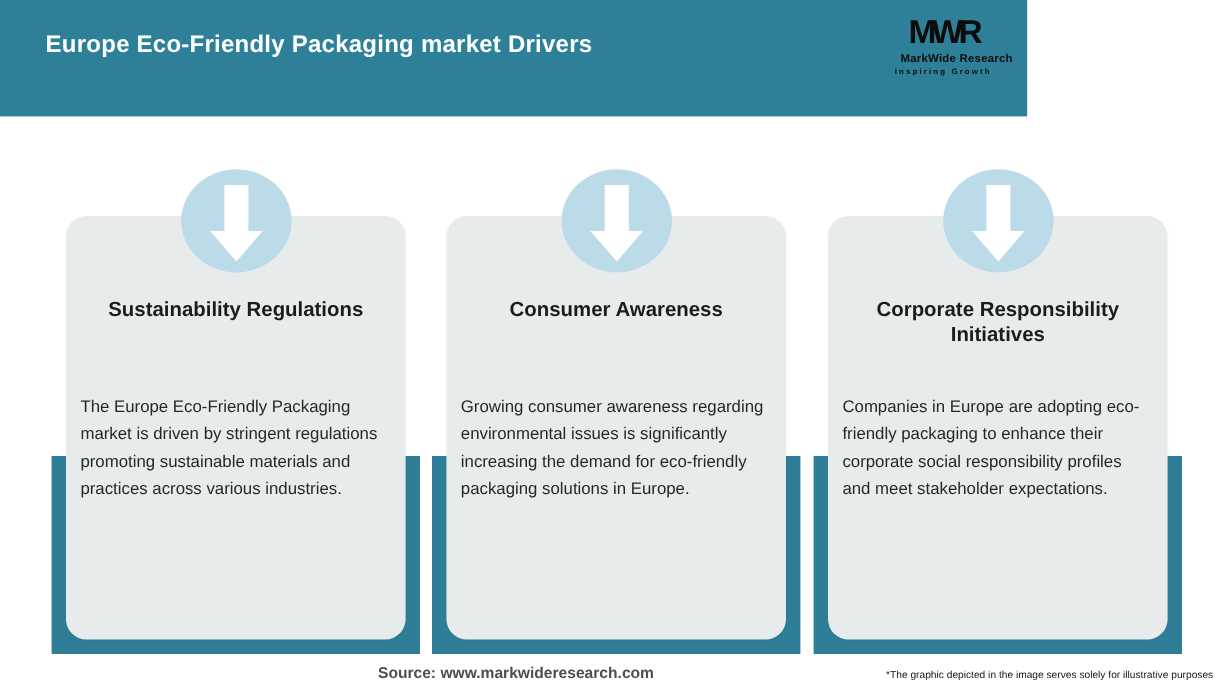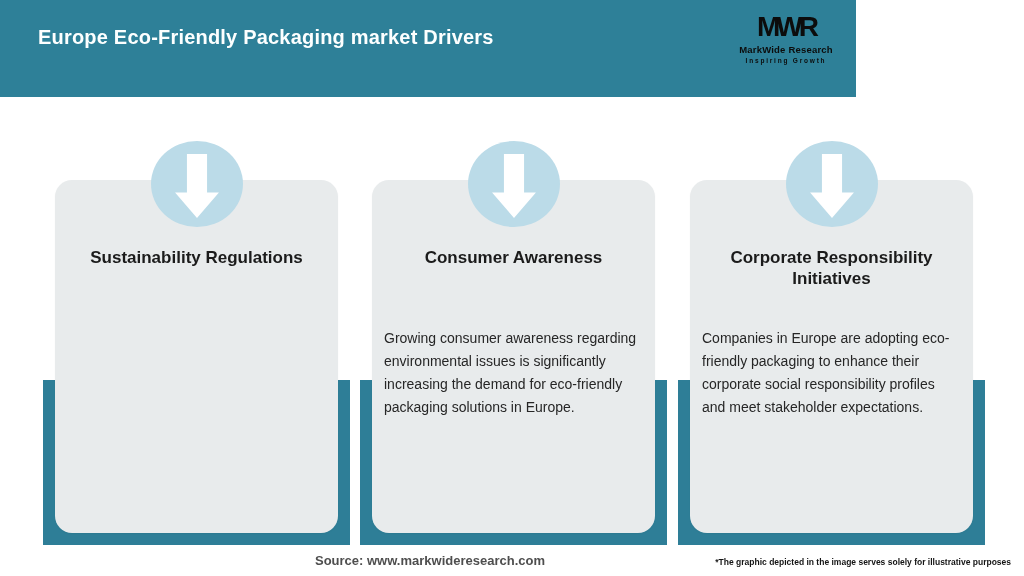--- a/index.html
+++ b/index.html
@@ -21,21 +21,21 @@
     color:var(--header_text,#ffffff);
   }
   .logo {
     position:absolute; top:9px; right:12px; width:116px;
     text-align:center; color:var(--logo_text,#0c0c0c);
   }
   .logo-monogram {
     font-size:28px; font-weight:bold; letter-spacing:-4px;
     line-height:36px; transform:scaleY(0.98);
   }
-  .logo-name { font-size:9.5px; font-weight:bold; line-height:10px; letter-spacing:0.2px; }
+  .logo-name { font-size:9.5px; font-weight:bold; line-height:10px; letter-spacing:0.2px;text-align:right; }
   .logo-tagline { font-size:6.5px; font-weight:bold; letter-spacing:1.8px; line-height:8px; margin-top:2px; }
 
   
   .card-group { position:absolute; top:0; width:283px; height:576px;padding-left:37px; }
   #group-1 { left:55px; }
   #group-2 { left:372px; }
   #group-3 { left:690px; }
 
   .backing-bar {
     position:absolute; left:-12px; top:380px; width:307px; height:165px;
@@ -65,21 +65,21 @@
     color:var(--body_text,#262626); white-space:pre-line;
   }
 
   
   .source-line {
     position:absolute; top:553px; left:0; width:860px; text-align:center;
     font-size:13px; font-weight:bold; color:var(--source_text,#4E4E4E);
   }
   .disclaimer {
     position:absolute; top:557px; right:13px;
-    font-size:8.5px; font-weight:bold; color:#141414;
+    font-size:8.5px; font-weight:normal; color:#141414;
   }
 </style>
 </head>
 <body>
 
 <div id="canvas">
 
   <div class="header">
     <div class="header-title">Europe Eco-Friendly Packaging market Drivers</div>
     <div class="logo">
@@ -91,20 +91,24 @@
 
   <div class="card-group" id="group-1">
     <div class="backing-bar"></div>
     <div class="card"></div>
     <div class="arrow-circle">
       <svg viewBox="0 0 48 70" xmlns="http://www.w3.org/2000/svg">
         <path d="M13 0 H35 V42 H48 L24 70 L0 42 H13 Z" fill="#ffffff"></path>
       </svg>
     </div>
     <div class="card-title">Sustainability Regulations</div>
+    <div class="card-body">The Europe Eco-Friendly Packaging
+market is driven by stringent regulations
+promoting sustainable materials and
+practices across various industries.</div>
   </div>
 
   <div class="card-group" id="group-2">
     <div class="backing-bar"></div>
     <div class="card"></div>
     <div class="arrow-circle">
       <svg viewBox="0 0 48 70" xmlns="http://www.w3.org/2000/svg">
         <path d="M13 0 H35 V42 H48 L24 70 L0 42 H13 Z" fill="#ffffff"></path>
       </svg>
     </div>

